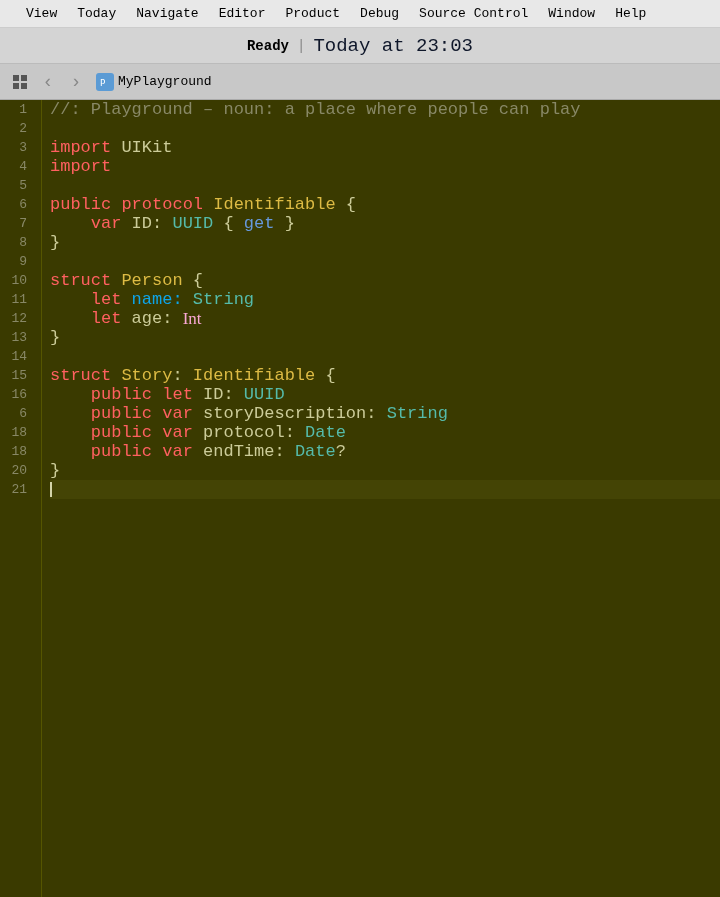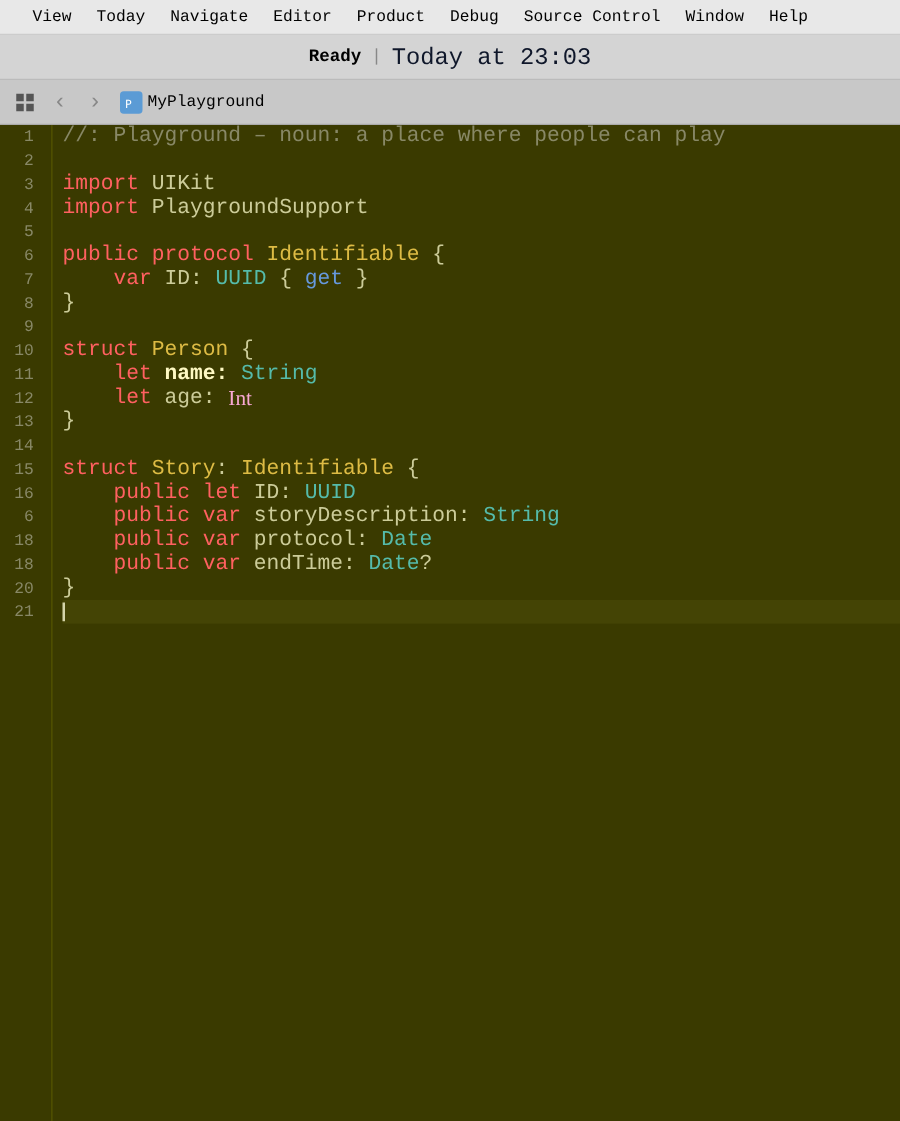--- a/index.html
+++ b/index.html
@@ -224,28 +224,28 @@
       <div class="line-num">6</div>
       <div class="line-num">18</div>
       <div class="line-num">18</div>
       <div class="line-num">20</div>
       <div class="line-num">21</div>
     </div>
   <div id="code-content">
       <div class="code-line"><span style="color: rgb(136, 136, 102);">//: Playground – noun: a place where people can play</span></div>
       <div class="code-line"></div>
       <div class="code-line"><span style="color: rgb(255, 96, 96);">import</span><span style="color: rgb(204, 204, 153);"> UIKit</span></div>
-      <div class="code-line"><span style="color: rgb(255, 96, 96);">import</span><span style="color: rgb(204, 204, 153);"> PlaygroundSupport</span></div>
+      <div class="code-line"><span style="color: rgb(255, 96, 96);">import</span></div>
       <div class="code-line"></div>
       <div class="code-line"><span style="color: rgb(255, 96, 96);">public</span><span style="color: rgb(204, 204, 153);"> </span><span style="color: rgb(255, 96, 96);">protocol</span><span style="color: rgb(204, 204, 153);"> </span><span style="color: rgb(221, 187, 68);">Identifiable</span><span style="color: rgb(204, 204, 153);"> {</span></div>
       <div class="code-line"><span style="color: rgb(204, 204, 153);">    </span><span style="color: rgb(255, 96, 96);">var</span><span style="color: rgb(204, 204, 153);"> ID: </span><span style="color: rgb(85, 187, 170);">UUID</span><span style="color: rgb(204, 204, 153);"> { </span><span style="color: rgb(102, 153, 221);">get</span><span style="color: rgb(204, 204, 153);"> }</span></div>
       <div class="code-line"><span style="color: rgb(204, 204, 153);">}</span></div>
       <div class="code-line"></div>
       <div class="code-line"><span style="color: rgb(255, 96, 96);">struct</span><span style="color: rgb(204, 204, 153);"> </span><span style="color: rgb(221, 187, 68);">Person</span><span style="color: rgb(204, 204, 153);"> {</span></div>
-      <div class="code-line"><span style="color: rgb(204, 204, 153);">    </span><span style="color: rgb(255, 96, 96);">let</span><span style="color: #fef9c3; font-weight: bold;"> name: </span><span style="color: rgb(85, 187, 170);">String</span></div>
+      <div class="code-line"><span style="color: rgb(204, 204, 153);">    </span><span style="color: rgb(255, 96, 96);">let</span><span style="color: #0ea5e9;"> name: </span><span style="color: rgb(85, 187, 170);">String</span></div>
       <div class="code-line"><span style="color: rgb(204, 204, 153);">    </span><span style="color: rgb(255, 96, 96);">let</span><span style="color: rgb(204, 204, 153); text-align: center;"> age: </span><span style="color: #f9a8d4; font-family: Liberation Serif, serif;">Int</span></div>
       <div class="code-line"><span style="color: rgb(204, 204, 153);">}</span></div>
       <div class="code-line"></div>
       <div class="code-line"><span style="color: rgb(255, 96, 96);">struct</span><span style="color: rgb(204, 204, 153);"> </span><span style="color: rgb(221, 187, 68);">Story</span><span style="color: rgb(204, 204, 153);">: </span><span style="color: rgb(221, 187, 68);">Identifiable</span><span style="color: rgb(204, 204, 153);"> {</span></div>
       <div class="code-line"><span style="color: rgb(204, 204, 153);">    </span><span style="color: rgb(255, 96, 96);">public</span><span style="color: rgb(204, 204, 153);"> </span><span style="color: rgb(255, 96, 96);">let</span><span style="color: rgb(204, 204, 153);"> ID: </span><span style="color: rgb(85, 187, 170);">UUID</span></div>
       <div class="code-line"><span style="color: rgb(204, 204, 153);">    </span><span style="color: rgb(255, 96, 96);">public</span><span style="color: rgb(204, 204, 153);"> </span><span style="color: rgb(255, 96, 96);">var</span><span style="color: rgb(204, 204, 153);"> storyDescription: </span><span style="color: rgb(85, 187, 170);">String</span></div>
       <div class="code-line"><span style="color: rgb(204, 204, 153);">    </span><span style="color: rgb(255, 96, 96);">public</span><span style="color: rgb(204, 204, 153);"> </span><span style="color: rgb(255, 96, 96);">var</span><span style="color: rgb(204, 204, 153);"> protocol: </span><span style="color: rgb(85, 187, 170);">Date</span></div>
       <div class="code-line"><span style="color: rgb(204, 204, 153);">    </span><span style="color: rgb(255, 96, 96);">public</span><span style="color: rgb(204, 204, 153);"> </span><span style="color: rgb(255, 96, 96);">var</span><span style="color: rgb(204, 204, 153);"> endTime: </span><span style="color: rgb(85, 187, 170);">Date</span><span style="color: rgb(204, 204, 153);">?</span></div>
       <div class="code-line"><span style="color: rgb(204, 204, 153);">}</span></div>
       <div class="code-line cursor-line"><span class="cursor"></span></div>

